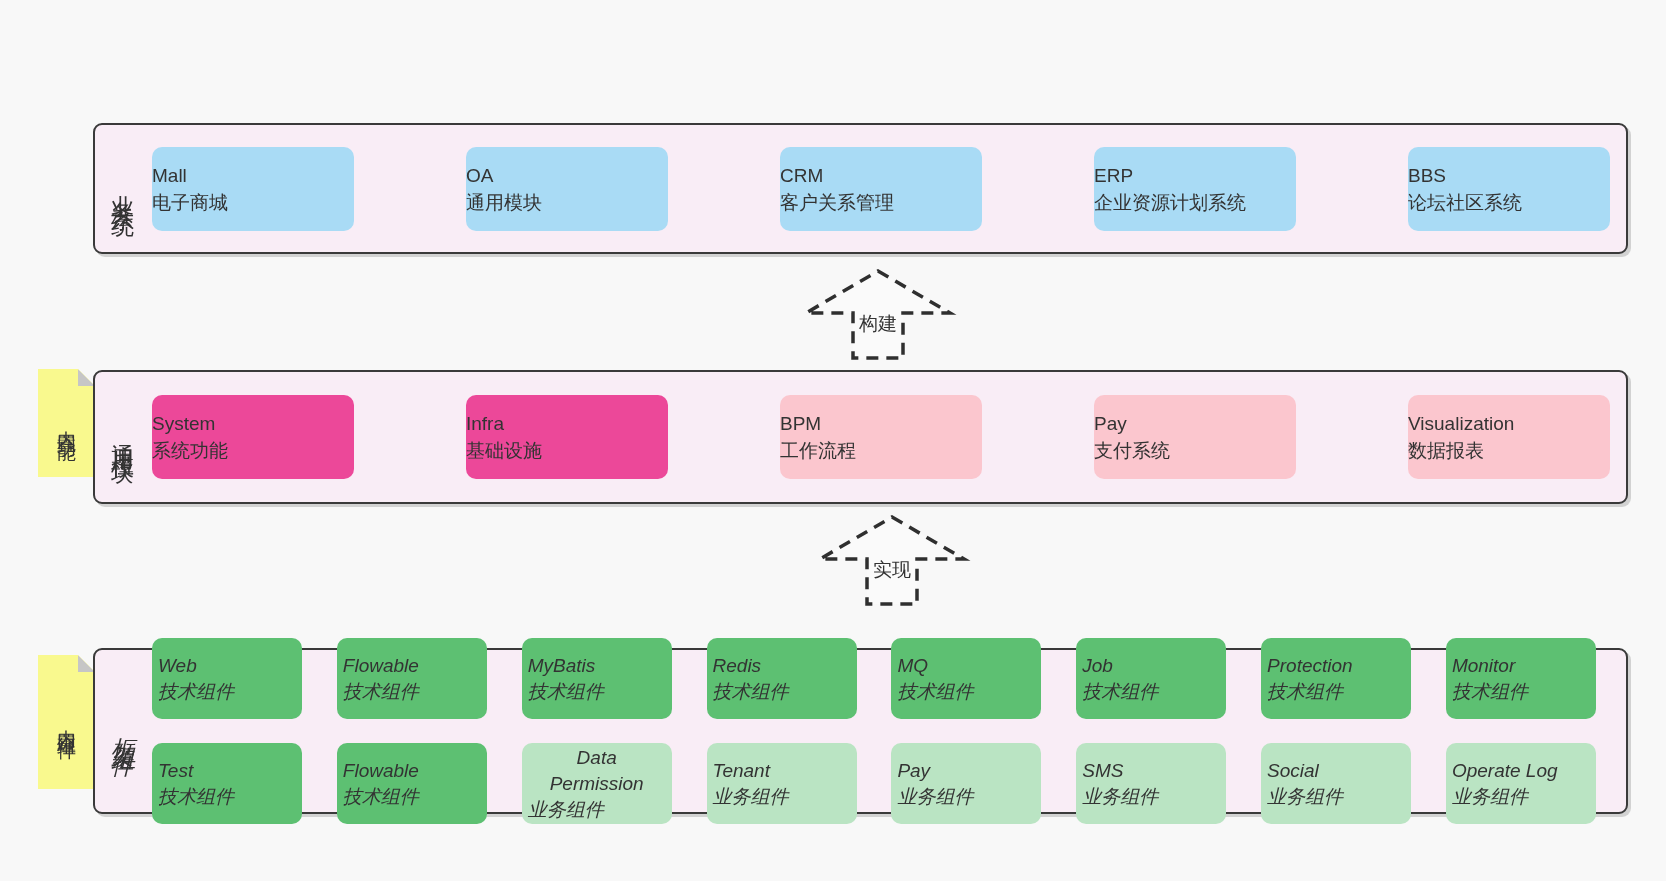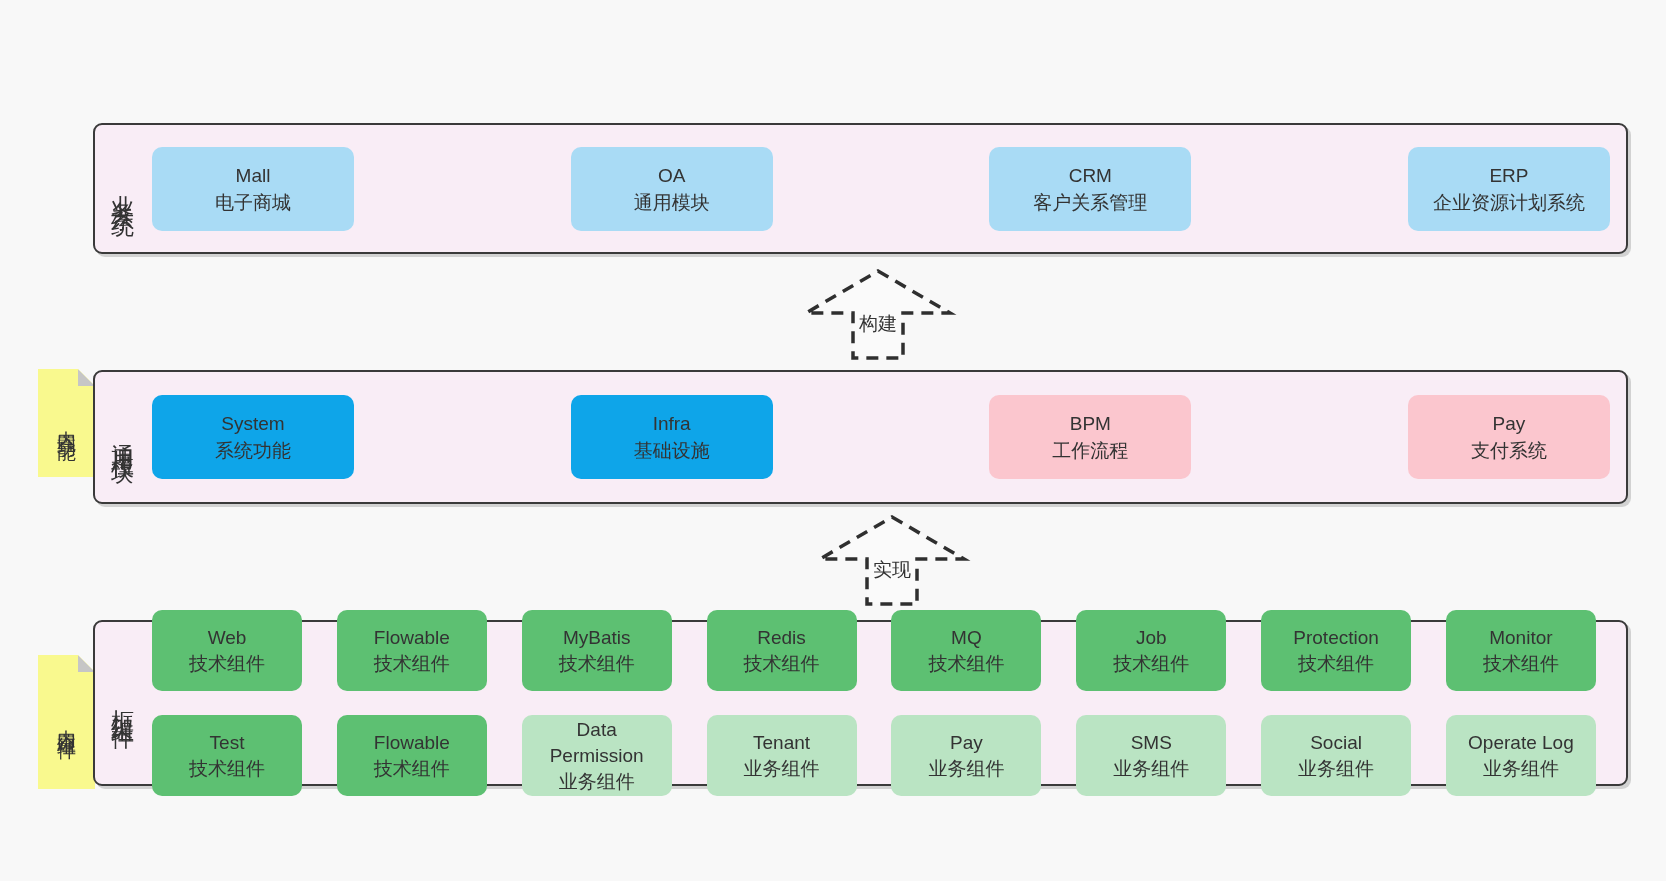--- a/index.html
+++ b/index.html
@@ -20,21 +20,21 @@
     box-sizing:border-box;
     background:#f9edf6;
     border:2px solid #3a3a3a;
     border-radius:9px;
     box-shadow:3px 3px 0 rgba(140,140,140,0.35);
     display:flex;
     z-index:2;
   }
   #layer-business   { top:123px; height:131px; }
   #layer-modules    { top:370px; height:134px; }
-  #layer-components { top:620px; height:166px; }
+  #layer-components { top:648px; height:166px;font-style:italic; }
 
   .layer-label {
     flex:0 0 57px;
     display:flex; align-items:center; justify-content:center;
     writing-mode:vertical-rl; text-orientation:upright;
     font-size:23px; letter-spacing:6px; color:#333;
   }
 
   .layer-content {
     flex:1;
@@ -44,29 +44,29 @@
   .layer-content.cols8 {
     flex-direction:column; justify-content:center; align-items:stretch;
     gap:24px; padding-right:30px;
   }
   .crow { display:flex; justify-content:space-between; }
 
   
   .box {
     box-sizing:border-box;
     border-radius:10px;
-    display:flex; flex-direction:column; align-items:center; justify-content:center;
+    display:flex; flex-direction:column; align-items:flex-start; justify-content:center;
     text-align:center;
     color:#333;
   }
   .row6 .box { width:202px; height:84px; font-size:19px; line-height:27px; }
   .crow .box { width:150px; height:81px; font-size:19px; line-height:26px; padding:0 6px; }
 
   .blue       { background:#a9dbf5; }
-  .red        { background:#0ea5e9; }
+  .red        { background:#ec4899; }
   .pink       { background:#fbc6ce; }
   .green      { background:#5dc072; }
   .lightgreen { background:#bae4c3; }
 
   
   .sticky {
     position:absolute;
     background:#f9f98e;
     clip-path:polygon(0 0, calc(100% - 17px) 0, 100% 17px, 100% 100%, 0 100%);
     display:flex; align-items:center; justify-content:center;
@@ -127,20 +127,24 @@
         <div>通用模块</div>
       </div>
       <div class="box blue">
         <div>CRM</div>
         <div>客户关系管理</div>
       </div>
       <div class="box blue">
         <div>ERP</div>
         <div>企业资源计划系统</div>
       </div>
+      <div class="box blue">
+        <div>BBS</div>
+        <div>论坛社区系统</div>
+      </div>
     </div>
   </section>
 
   <svg class="arrow" id="arrow-build" viewBox="0 0 156 96">
     <polygon points="78,5 150,47 103,47 103,92 53,92 53,47 6,47"></polygon>
     <rect x="56" y="45" width="44" height="24"></rect>
     <text x="78" y="64">构建</text>
   </svg>
 
   <section class="layer" id="layer-modules">
@@ -155,20 +159,24 @@
         <div>基础设施</div>
       </div>
       <div class="box pink">
         <div>BPM</div>
         <div>工作流程</div>
       </div>
       <div class="box pink">
         <div>Pay</div>
         <div>支付系统</div>
       </div>
+      <div class="box pink">
+        <div>Visualization</div>
+        <div>数据报表</div>
+      </div>
     </div>
   </section>
 
   <svg class="arrow" id="arrow-implement" viewBox="0 0 156 96">
     <polygon points="78,5 150,47 103,47 103,92 53,92 53,47 6,47"></polygon>
     <rect x="56" y="45" width="44" height="24"></rect>
     <text x="78" y="64">实现</text>
   </svg>
 
   <section class="layer" id="layer-components">

